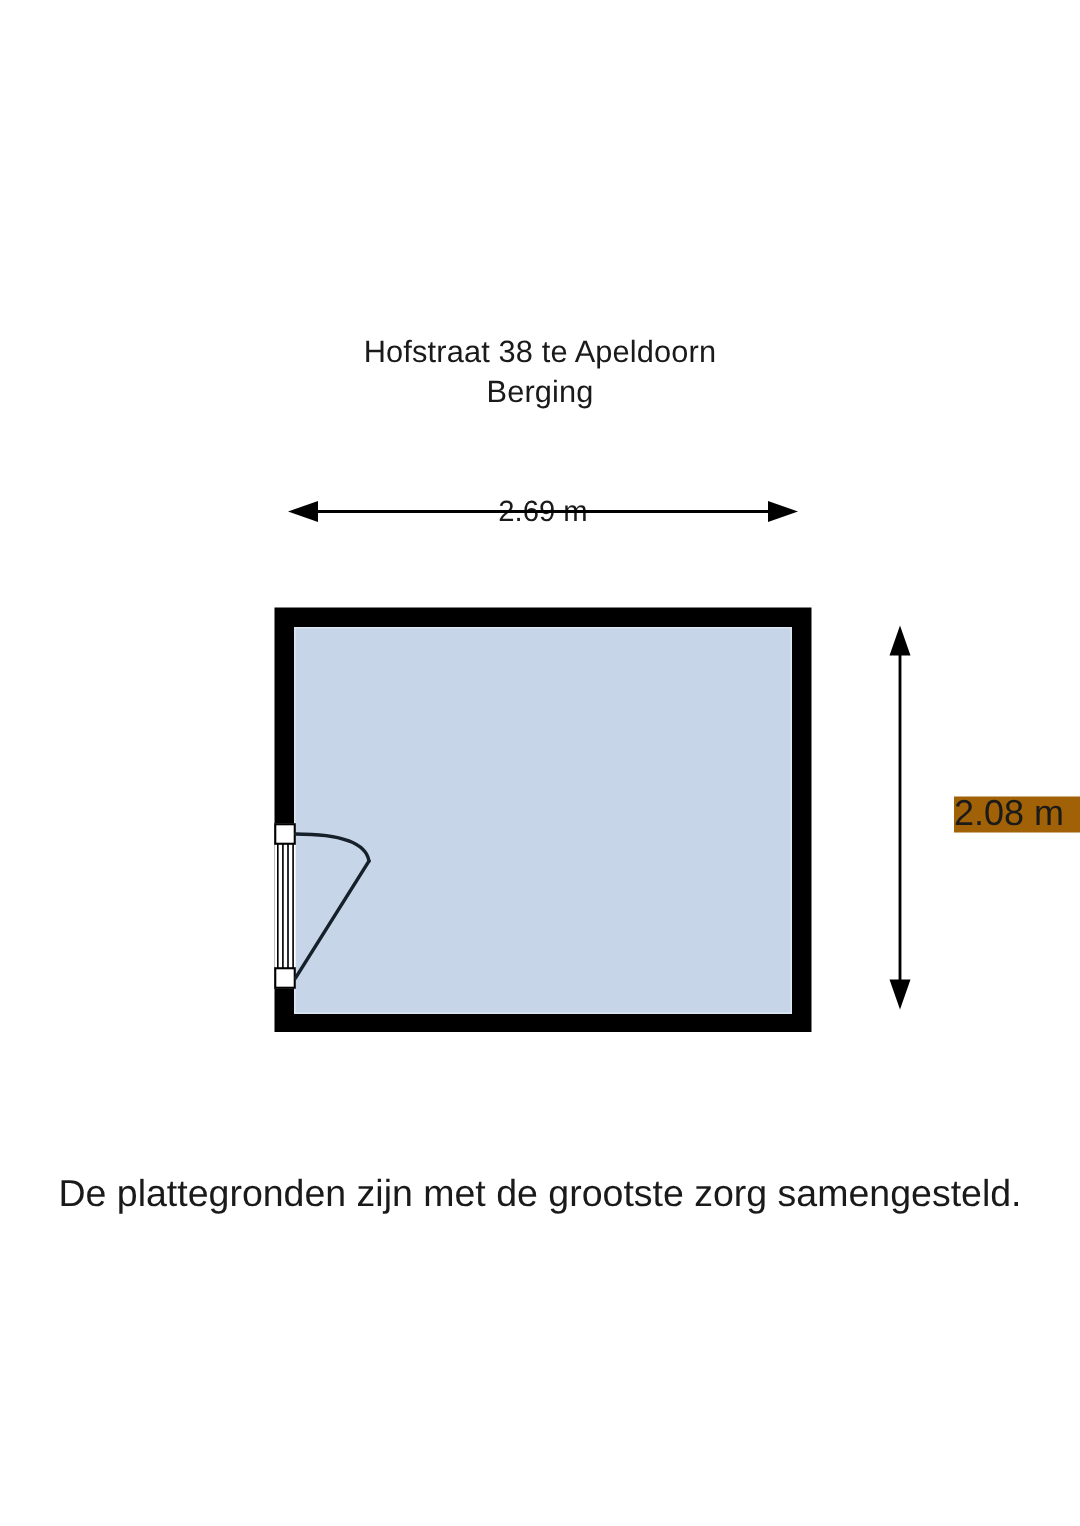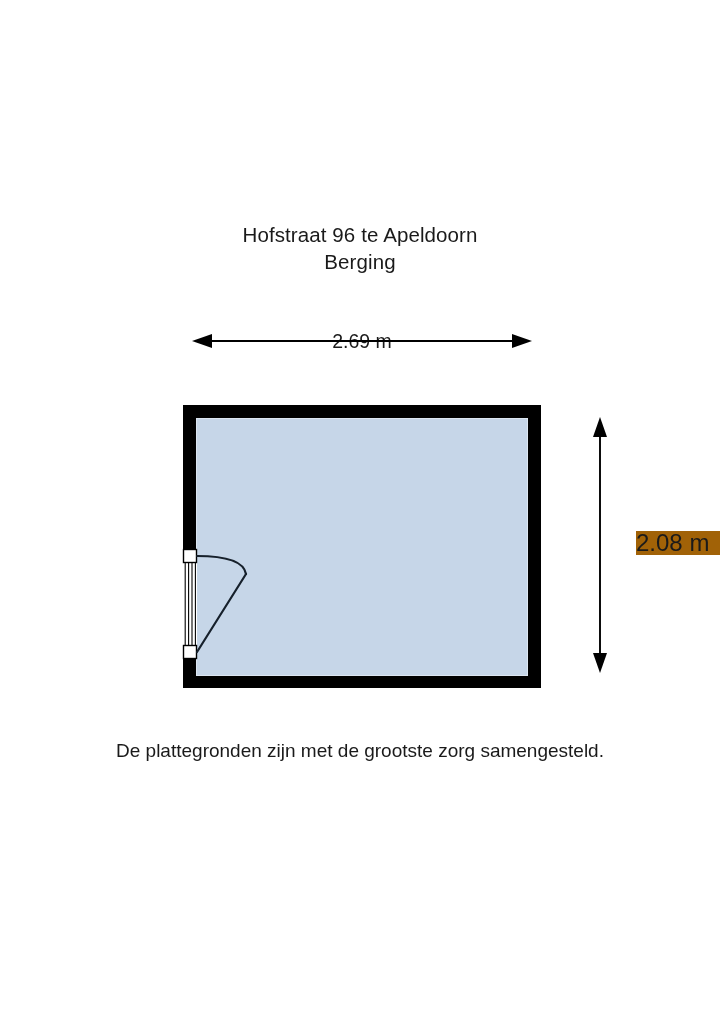--- a/index.html
+++ b/index.html
@@ -92,43 +92,44 @@
 
   
   .footer-block {
     position: absolute;
     left: 0;
     top: 738px;
     width: 720px;
     text-align: center;
   }
   .footer-line {
-    font-size: 19px;
+    font-size: 25px;
     line-height: 26px;
     color: #1a1a1a;
+    margin-top: 45px;
   }
 
   
   #plan-svg {
     position: absolute;
     left: 0;
     top: 0;
     width: 720px;
     height: 1017px;
     pointer-events: none;
   }
   #plan-svg * { pointer-events: auto; }
 </style>
 </head>
 <body style="background: rgb(255, 255, 255);">
 
 <div id="plan-root">
 
   <div class="title-block">
-    <div class="title-line-1">Hofstraat 96 te Apeldoorn</div>
+    <div class="title-line-1">Hofstraat 38 te Apeldoorn</div>
     <div class="title-line-2">Berging</div>
   </div>
 
   <div class="dim-label-h">2.69 m</div>
 
   <div class="dim-label-v">2.08 m</div>
 
   <div class="room-label-block">
     <div class="room-name">Berging</div>
     <div class="room-height">H = 2.64m</div>

